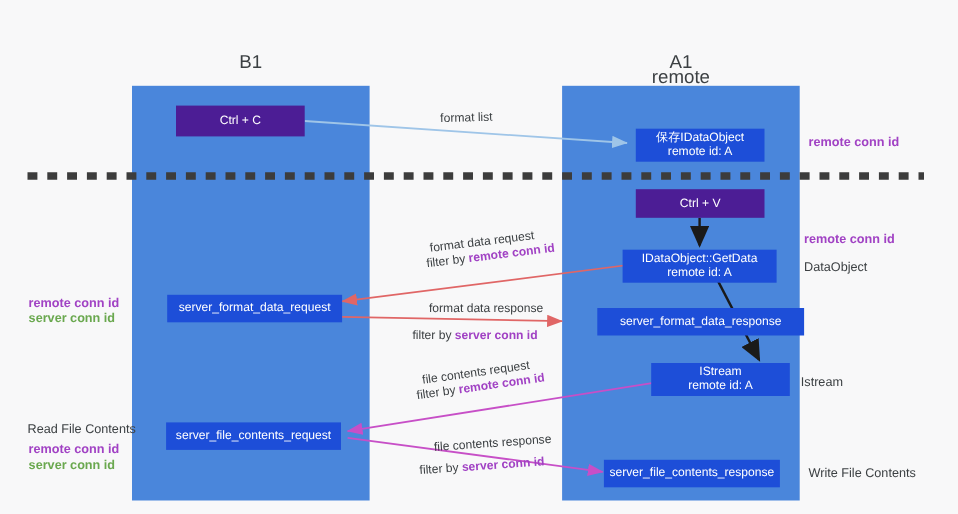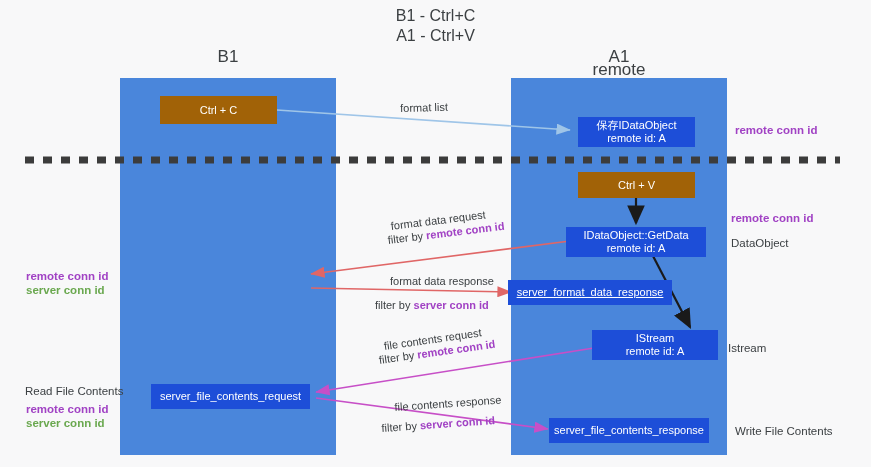--- a/index.html
+++ b/index.html
@@ -27,21 +27,21 @@
 
   
   .lane{position:absolute;background:#4a86db;}
 
   
   .node{
     position:absolute;display:flex;align-items:center;justify-content:center;
     text-align:center;color:#ffffff;font-size:11px;line-height:13px;
     box-sizing:border-box;padding:2px 4px;
   }
-  .node.green{background:#a16207;}
+  .node.green{background:#4c1d95;}
   .node.orange{background:#f9b css;}
   .node.orange{background:#1d4ed8;}
   .node span{display:block;white-space:pre-line;}
 
   
   .ann{position:absolute;font-size:11.5px;line-height:15px;color:#3c4043;white-space:pre;}
   .purple{color:#a142c4;font-weight:bold;}
   .green-t{color:#6aa84f;font-weight:bold;}
 
   
@@ -50,24 +50,20 @@
     white-space:nowrap;transform-origin:left top;
   }
 
   svg.overlay{position:absolute;left:0;top:0;width:871px;height:467px;pointer-events:none;}
 </style>
 </head>
 <body>
 
 <div id="stage">
 
-  <div class="title">
-    <div>B1 - Ctrl+C</div>
-    <div>A1 - Ctrl+V</div>
-  </div>
 
   <div class="colhead" style="left:120px;top:50px;width:216px;">
     <div>B1</div>
   </div>
   <div class="colhead" style="left:511px;top:50px;width:216px;">
     <div>A1</div>
     <div>remote</div>
   </div>
 
   <div class="lane" style="left:120px;top:78px;width:216px;height:377px;"></div>
@@ -117,22 +113,25 @@
 
   <div class="node green" style="left:578px;top:172px;width:117px;height:26px;text-align:center;">
     <span>Ctrl + V</span>
   </div>
 
   <div class="node orange" style="left:566px;top:227px;width:140px;height:30px;">
     <span>IDataObject::GetData
 remote id: A</span>
   </div>
 
+  <div class="node orange" style="left:152px;top:268px;width:159px;height:25px;">
+    <span>server_format_data_request</span>
+  </div>
 
-  <div class="node orange" style="left:508px;top:280px;width:164px;height:25px;text-decoration:underline;">
+  <div class="node orange" style="left:543px;top:280px;width:188px;height:25px;">
     <span>server_format_data_response</span>
   </div>
 
   <div class="node orange" style="left:592px;top:330px;width:126px;height:30px;">
     <span>IStream
 remote id: A</span>
   </div>
 
   <div class="node orange" style="left:151px;top:384px;width:159px;height:25px;">
     <span>server_file_contents_request</span>

